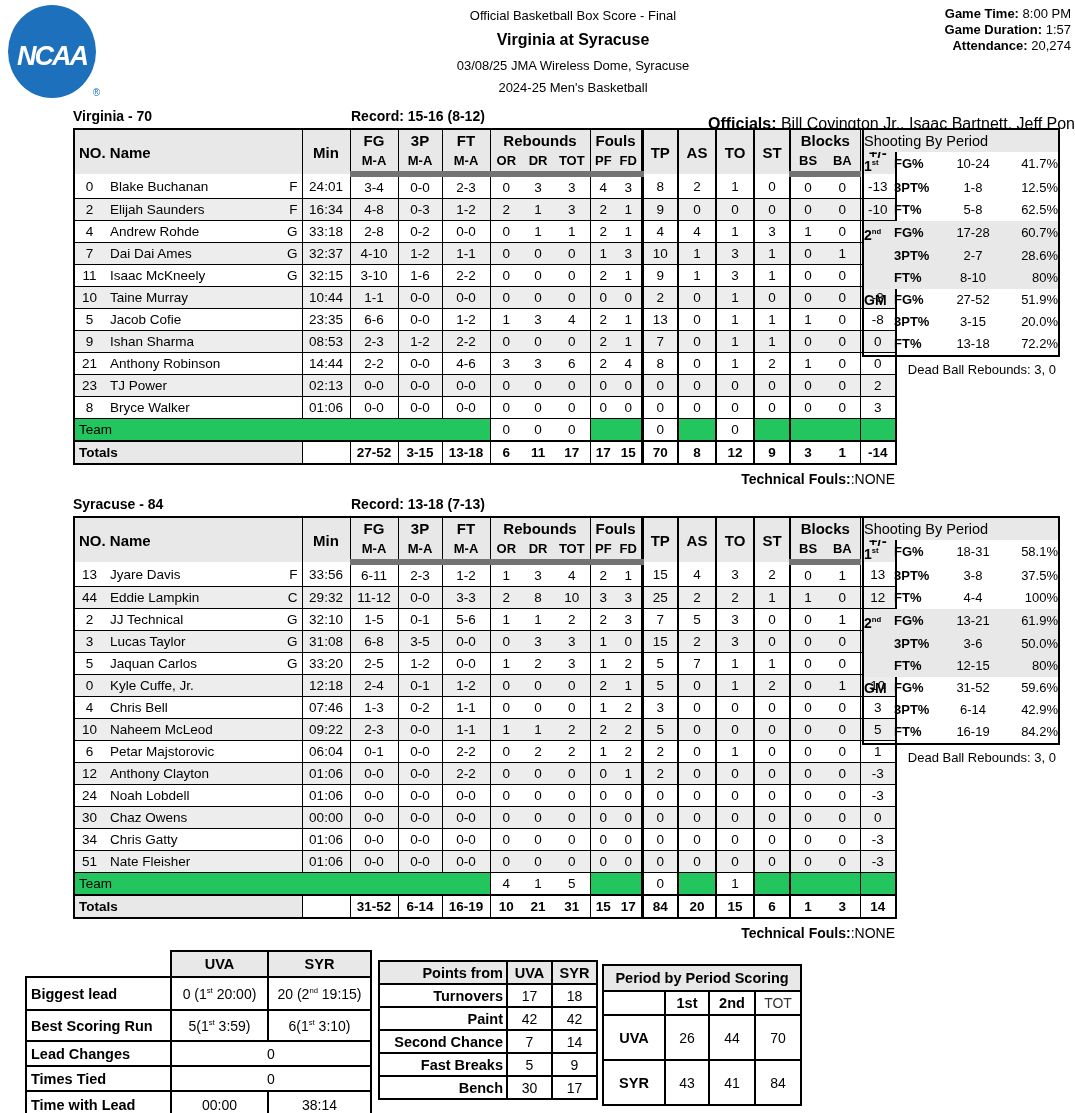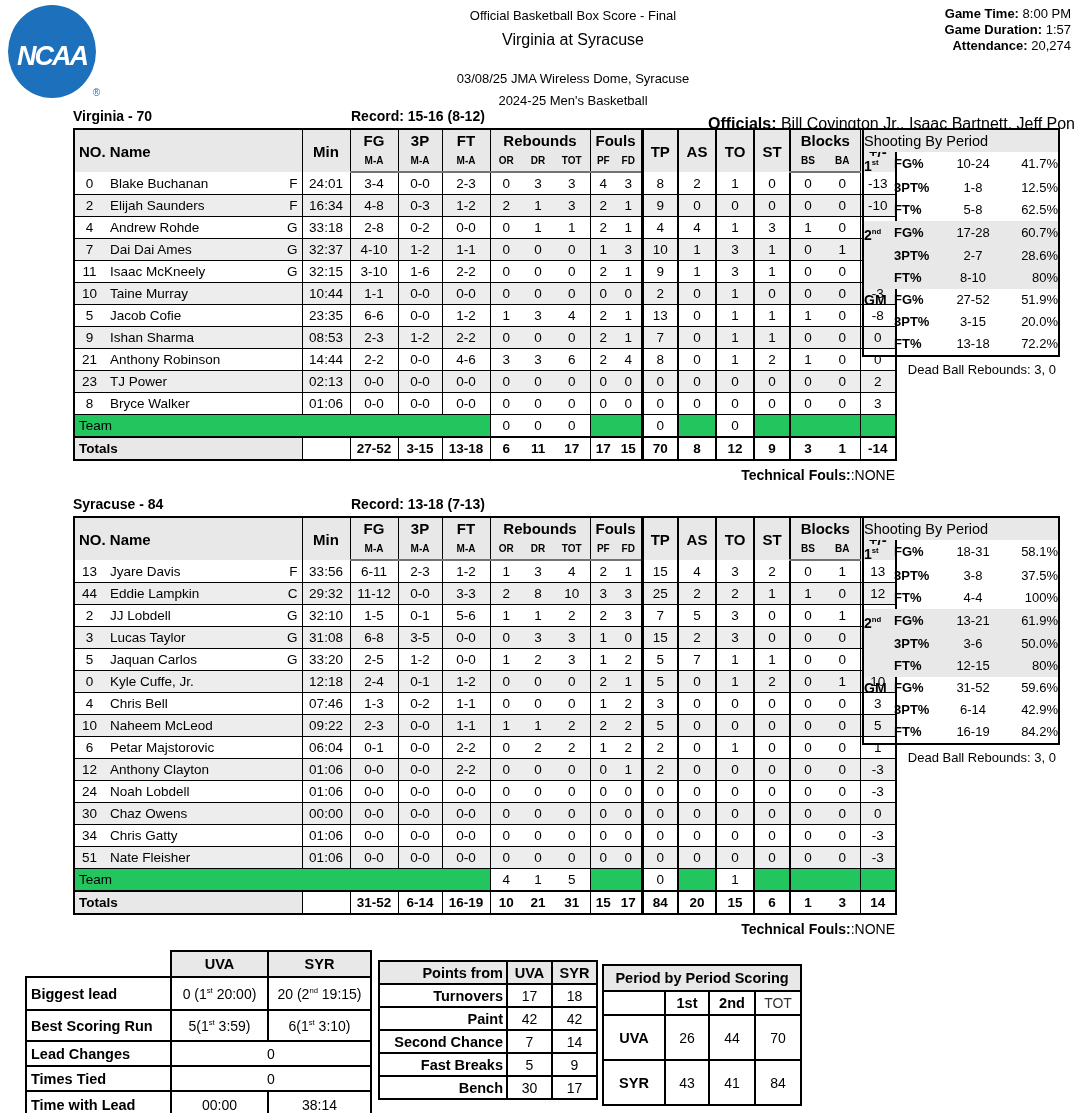--- a/index.html
+++ b/index.html
@@ -8,42 +8,42 @@
   sup{font-size:0.55em;vertical-align:super;}
 
   
   .logo{position:absolute;left:8px;top:5px;width:90px;height:95px;}
   .logo .disc{position:absolute;left:0;top:0;width:88px;height:93px;background:#1d70bb;border-radius:50%;}
   .logo .word{position:absolute;left:0;top:36px;width:88px;text-align:center;color:#fff;
     font-style:italic;font-weight:bold;font-size:27px;letter-spacing:-2px;}
   .logo .reg{position:absolute;right:-2px;bottom:2px;color:#1d70bb;font-size:10px;}
   .hdr-center{position:absolute;left:288px;top:8px;width:570px;text-align:center;}
   .hdr-center .l1{font-size:13px;margin-bottom:8px;}
-  .hdr-center .l2{font-size:16px;font-weight:normal;margin-bottom:22px;}
+  .hdr-center .l2{font-size:16px;font-weight:bold;margin-bottom:9px;}
   .hdr-center .l3{font-size:13px;margin-bottom:7px;}
   .hdr-center .l4{font-size:13px;}
   .hdr-right{position:absolute;top:6px;right:4px;text-align:right;font-size:13px;line-height:16px;}
   .hdr-right b{font-weight:bold;}
   .officials{position:absolute;top:87px;right:0px;font-size:16px;white-space:nowrap;margin-top:28px;}
   .officials b{font-weight:bold;}
 
   
   .team-section{position:absolute;left:25px;width:1040px;padding-left:48px;}
   .sec-uva{top:108px;}
   .sec-syr{top:496px;}
   .team-line{position:relative;height:16px;font-size:14px;font-weight:bold;}
   .team-line .record{position:absolute;left:278px;top:0;}
 
   table.box{border-collapse:collapse;table-layout:fixed;width:822px;border:2px solid #000;font-size:13.5px;margin-top:4px;}
   table.box th,table.box td{padding:0 2px;height:21px;line-height:21px;text-align:center;
     overflow:hidden;white-space:nowrap;}
   table.box thead th{background:#e8e8e8;font-weight:bold;}
   table.box thead tr.h1 th{font-size:15px;border-bottom:none;vertical-align:bottom;}
   table.box thead tr.h1 th[rowspan]{vertical-align:middle;}
-  table.box thead tr.h2 th{font-size:10px;height:20px;line-height:20px;border-bottom:2px solid #737373;vertical-align:top;}
+  table.box thead tr.h2 th{font-size:13px;height:20px;line-height:20px;border-bottom:6px solid #737373;vertical-align:top;}
   table.box thead th.h-name{text-align:left;padding-left:4px;}
   table.box thead th.h-pm{font-size:13px;}
   table.box tbody td{border-bottom:1px solid #000;}
   tbody.players tr:nth-of-type(even) td{background:#ededed;}
   .c-no{text-align:right;padding-right:6px;}
   .c-name{text-align:left;}
   .c-name .pname{float:left;padding-left:4px;}
   .c-name .ppos{float:right;padding-right:2px;}
   .c-min,.c-fg,.c-p3,.c-ft,.c-or,.c-pf{border-left:1px solid #000;}
   .c-tp{border-left:3px solid #000;}
@@ -654,21 +654,21 @@
             <td class="c-to">2</td>
             <td class="c-st">1</td>
             <td class="c-bs">1</td>
             <td>0</td>
             <td class="c-pm">12</td>
           </tr>
 
           <tr class="p-row">
             <td class="c-no">2</td>
             <td class="c-name">
-              <span class="pname">JJ Lobdell</span>
+              <span class="pname">JJ Technical</span>
               <span class="ppos">G</span>
             </td>
             <td class="c-min">32:10</td>
             <td class="c-fg">1-5</td>
             <td class="c-p3">0-1</td>
             <td class="c-ft">5-6</td>
             <td class="c-or">1</td>
             <td>1</td>
             <td>2</td>
             <td class="c-pf">2</td>

